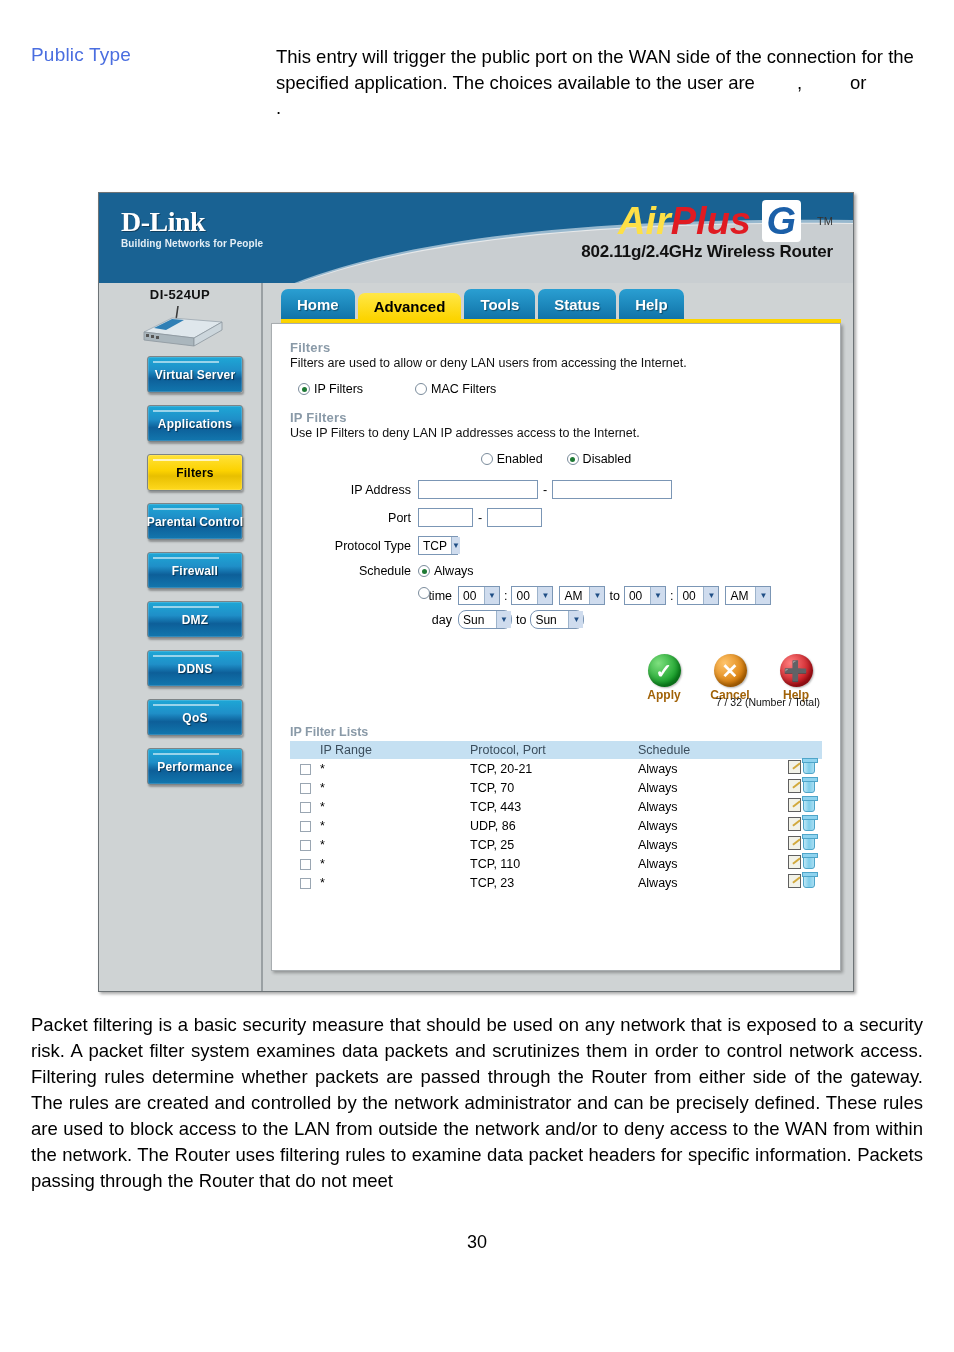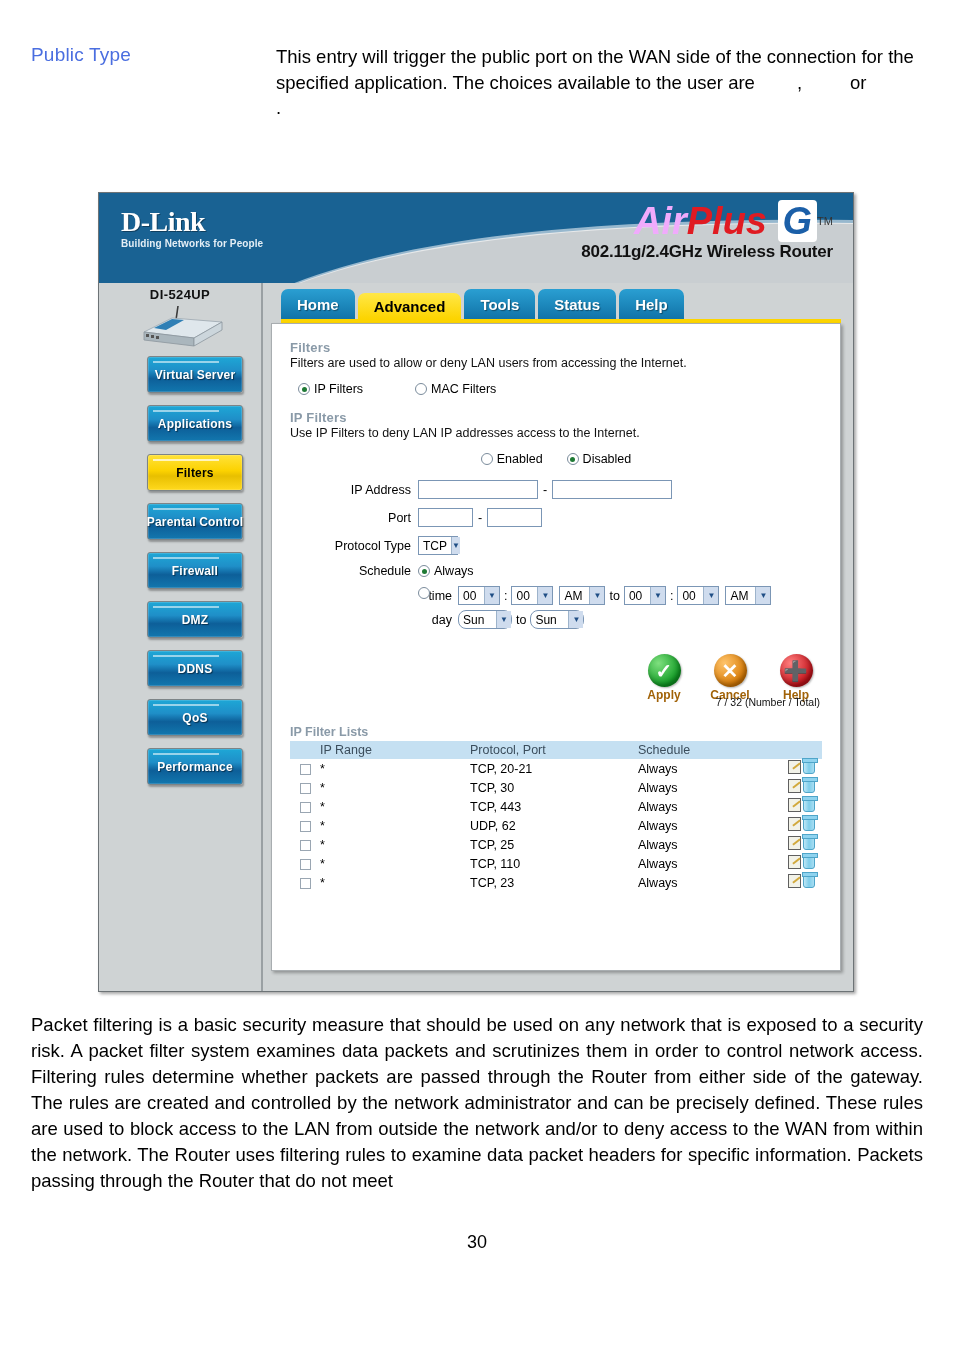--- a/index.html
+++ b/index.html
@@ -52,27 +52,27 @@
   .dlink-tag {
     font-family: "Liberation Sans", sans-serif;
     font-size: 10px; color: #e4eef5; font-weight: bold;
     letter-spacing: 0.1px; margin-top: 1px;
   }
   .airplus {
     position: absolute; right: 20px; top: 8px; text-align: right;
     font-family: "Liberation Sans", sans-serif;
   }
   .airplus-row { font-size: 38px; font-weight: bold; font-style: italic; line-height: 40px; white-space: nowrap; }
-  .ap-air { color: #f0abfc; }
+  .ap-air { color: #fde047; }
   .ap-plus { color: #e01b22; }
   .ap-g {
     color: #1b5fa8; background: #fff; padding: 0 5px;
     border-radius: 4px; font-style: italic;
   }
-  .ap-tm { font-size: 11px; font-style: normal; vertical-align: top; color: #333; font-weight: normal; }
+  .ap-tm { font-size: 11px; font-style: normal; vertical-align: top; color: #333; font-weight: normal; padding-left: 16px; }
   .airplus-sub {
     font-size: 17px; font-weight: bold; color: #111; white-space: nowrap;
     margin-top: 1px; letter-spacing: -0.2px;
   }
 
   
   .shot-body { position: relative; height: 710px; display: flex; }
 
   
   .sidebar {
@@ -500,41 +500,41 @@
                 <td class="c-pp">TCP, 20-21</td>
                 <td class="c-sch">Always</td>
                 <td class="c-act"><span class="row-ico">
                       <span class="ico-edit"></span>
                       <span class="ico-trash"></span>
                     </span></td>
               </tr>
               <tr>
                 <td class="c-chk"><span class="chk"></span></td>
                 <td class="c-rng">*</td>
-                <td class="c-pp">TCP, 30</td>
+                <td class="c-pp">TCP, 70</td>
                 <td class="c-sch">Always</td>
                 <td class="c-act"><span class="row-ico">
                       <span class="ico-edit"></span>
                       <span class="ico-trash"></span>
                     </span></td>
               </tr>
               <tr>
                 <td class="c-chk"><span class="chk"></span></td>
                 <td class="c-rng">*</td>
                 <td class="c-pp">TCP, 443</td>
                 <td class="c-sch">Always</td>
                 <td class="c-act"><span class="row-ico">
                       <span class="ico-edit"></span>
                       <span class="ico-trash"></span>
                     </span></td>
               </tr>
               <tr>
                 <td class="c-chk"><span class="chk"></span></td>
                 <td class="c-rng">*</td>
-                <td class="c-pp">UDP, 62</td>
+                <td class="c-pp">UDP, 86</td>
                 <td class="c-sch">Always</td>
                 <td class="c-act"><span class="row-ico">
                       <span class="ico-edit"></span>
                       <span class="ico-trash"></span>
                     </span></td>
               </tr>
               <tr>
                 <td class="c-chk"><span class="chk"></span></td>
                 <td class="c-rng">*</td>
                 <td class="c-pp">TCP, 25</td>

